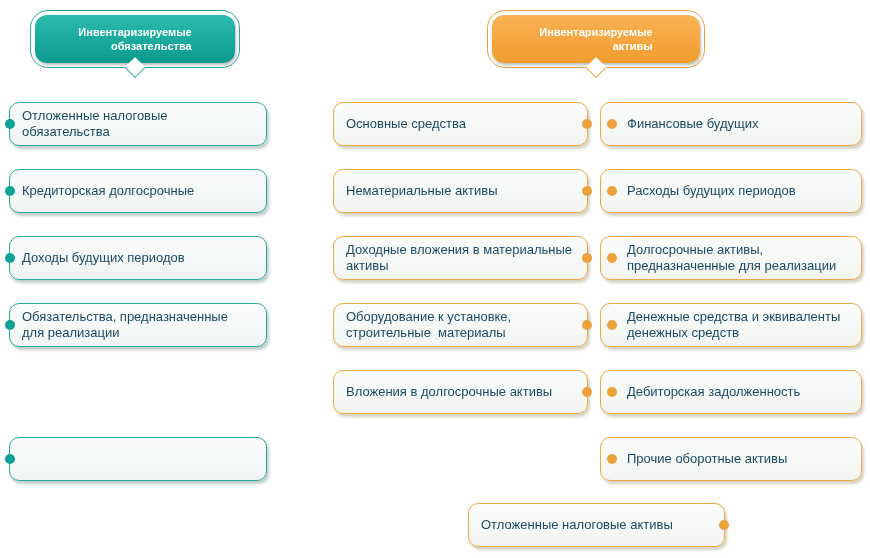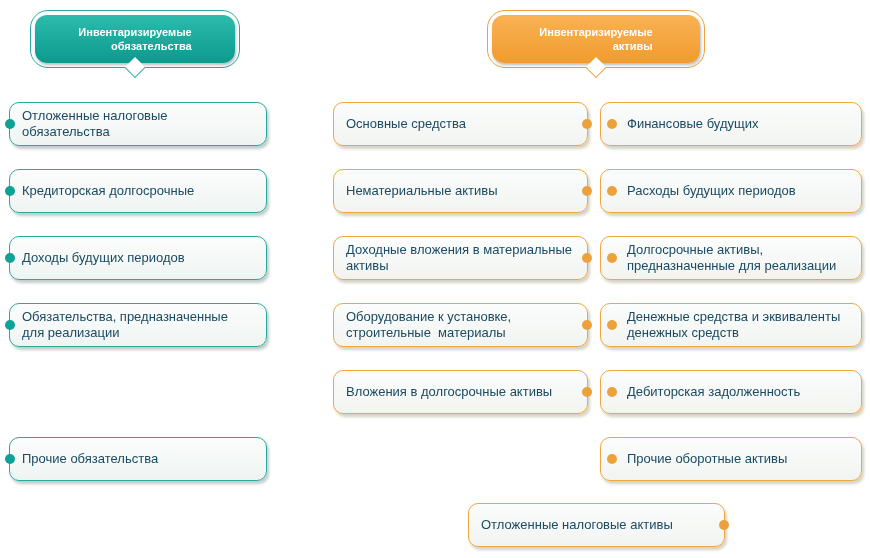--- a/index.html
+++ b/index.html
@@ -81,21 +81,20 @@
     <span class="dot pos-left"></span>
     <span class="label">Доходы будущих периодов</span>
   </div>
   <div class="box teal" style="left:9px;top:303px;width:258px;">
     <span class="dot pos-left"></span>
     <span class="label">Обязательства, предназначенные
 для реализации</span>
   </div>
   <div class="box teal" style="left:9px;top:437px;width:258px;">
     <span class="dot pos-left"></span>
-    <span class="label">Прочие обязательства</span>
   </div>
 
   <div class="box orange" style="left:333px;top:102px;width:255px;">
     <span class="dot pos-right"></span>
     <span class="label">Основные средства</span>
   </div>
   <div class="box orange" style="left:333px;top:169px;width:255px;">
     <span class="dot pos-right"></span>
     <span class="label">Нематериальные активы</span>
   </div>

